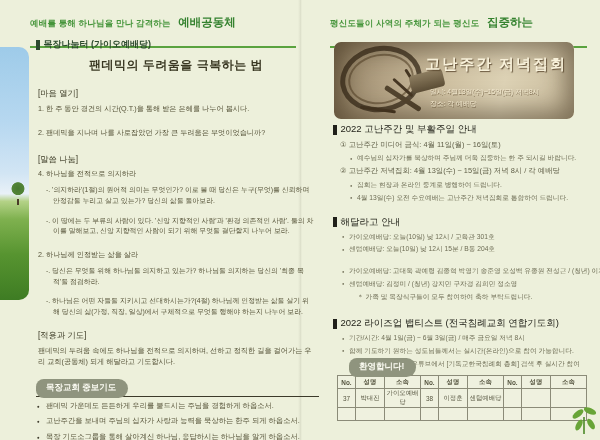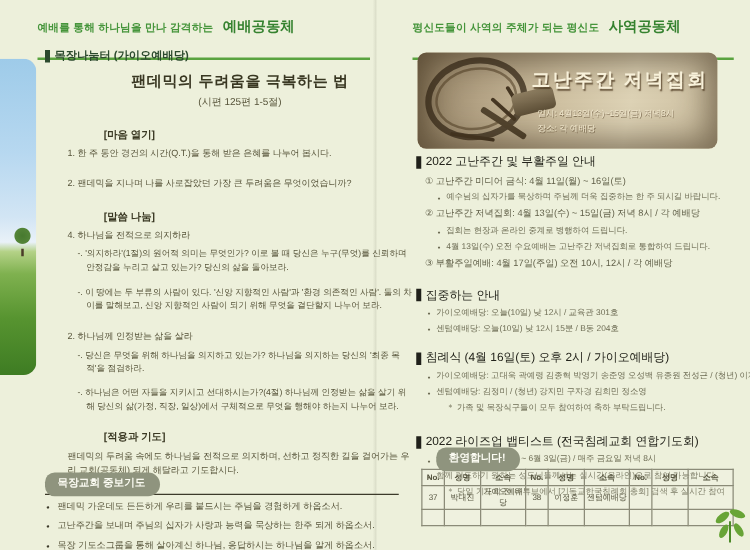--- a/index.html
+++ b/index.html
@@ -25,24 +25,24 @@
     background:
       radial-gradient(circle 11px at 62% 56%, #47792f 0%, #538438 55%, rgba(83,132,56,0) 62%),
       linear-gradient(180deg,#9ecbe9 0%,#b7d8f0 30%,#d2e5f4 50%,#e9f1f8 58%,#b4d287 61%,#7fb14f 68%,#579430 82%,#3e7c23 100%);
   }
   #tree-photo::after { content:''; position:absolute; left:60%; top:60%; width:2px; height:6px; background:#4a3c28; }
 
   #pasture-label { position:absolute; left:36px; top:38px; display:flex; align-items:center; gap:4px; }
   .label-bar { width:3.5px; height:10px; background:#2c4a2e; }
   #pasture-label .label-text { font-size:9px; font-weight:bold; color:#2c4a2e; }
 
-  #sermon { position:absolute; left:54px; top:56px; width:276px; font-size:7.2px; line-height:1.5; }
+  #sermon { position:absolute; left:38px; top:56px; width:276px; font-size:7.2px; line-height:1.5; }
   .sermon-title { text-align:center; font-size:12px; font-weight:bold; color:#393722; letter-spacing:0.5px; }
   .sermon-sub   { text-align:center; font-size:8px; margin-top:2px; }
-  .part-head { font-size:8.3px; font-weight:bold; color:#393722;margin-left:29px; }
+  .part-head { font-size:8.3px; font-weight:normal; color:#393722; }
   .mt-open { margin-top:13px; }
   .q1 { margin-top:5px; }
   .q2 { margin-top:13px; }
   .mt-word { margin-top:14px; }
   .point1 { margin-top:4px; }
   .sub-item { margin:5px 0 0 8px; padding-left:7px; text-indent:-7px; font-size:6.9px; line-height:1.55; }
   .sub-gap { margin-top:9px; }
   .point2 { margin-top:13px; }
   .mt-apply { margin-top:11px; }
   .apply-text { margin-top:4px; font-size:7.2px; line-height:1.55; }
@@ -110,21 +110,20 @@
 
   <div id="tree-photo"></div>
 
   <div id="pasture-label">
     <span class="label-bar"></span>
     <span class="label-text">목장나눔터 (가이오예배당)</span>
   </div>
 
   <div id="sermon">
     <div class="sermon-title">팬데믹의 두려움을 극복하는 법</div>
-    <div class="sermon-sub">(시편 125편 1-5절)</div>
 
     <div class="part-head mt-open">[마음 열기]</div>
     <div class="q1">1. 한 주 동안 경건의 시간(Q.T.)을 통해 받은 은혜를 나누어 봅시다.</div>
     <div class="q2">2. 팬데믹을 지나며 나를 사로잡았던 가장 큰 두려움은 무엇이었습니까?</div>
 
     <div class="part-head mt-word">[말씀 나눔]</div>
     <div class="point1">4. 하나님을 전적으로 의지하라</div>
     <div class="sub-item">-. '의지하라'(1절)의 원어적 의미는 무엇인가? 이로 볼 때 당신은 누구(무엇)를 신뢰하며 안정감을 누리고 살고 있는가? 당신의 삶을 돌아보라.</div>
     <div class="sub-item sub-gap">-. 이 땅에는 두 부류의 사람이 있다. '신앙 지향적인 사람'과 '환경 의존적인 사람'. 둘의 차이를 말해보고, 신앙 지향적인 사람이 되기 위해 무엇을 결단할지 나누어 보라.</div>
     <div class="point2">2. 하나님께 인정받는 삶을 살라</div>
@@ -140,21 +139,21 @@
     <div class="prayer-rule"></div>
     <div class="p-item">팬데믹 가운데도 든든하게 우리를 붙드시는 주님을 경험하게 하옵소서.</div>
     <div class="p-item">고난주간을 보내며 주님의 십자가 사랑과 능력을 묵상하는 한주 되게 하옵소서.</div>
     <div class="p-item">목장 기도소그룹을 통해 살아계신 하나님, 응답하시는 하나님을 알게 하옵소서.</div>
   </div>
 
   <div class="fold"></div>
 
   <div class="page-header" id="right-header">
     <span class="hdr-small">평신도들이 사역의 주체가 되는 평신도</span>
-    <span class="hdr-big">사역공동체</span>
+    <span class="hdr-big">집중하는</span>
   </div>
 
   <div id="banner">
     <div id="crown"></div>
     <div class="nail nail1"></div>
     <div class="nail nail2"></div>
     <div class="nail nail3"></div>
     <div id="mallet-head"></div>
     <div id="mallet-handle"></div>
     <div class="vignette"></div>
@@ -170,37 +169,32 @@
     <div class="sec">
       <div class="sec-head">
         <span class="sec-bar"></span>
         <span class="sec-title">2022 고난주간 및 부활주일 안내</span>
       </div>
       <div class="num-item">① 고난주간 미디어 금식: 4월 11일(월) ~ 16일(토)</div>
       <div class="dot-item deep">예수님의 십자가를 묵상하며 주님께 더욱 집중하는 한 주 되시길 바랍니다.</div>
       <div class="num-item">② 고난주간 저녁집회: 4월 13일(수) ~ 15일(금) 저녁 8시 / 각 예배당</div>
       <div class="dot-item deep">집회는 현장과 온라인 중계로 병행하여 드립니다.</div>
       <div class="dot-item deep">4월 13일(수) 오전 수요예배는 고난주간 저녁집회로 통합하여 드립니다.</div>
-      <div class="num-item">③ 부활주일예배: 4월 17일(주일) 오전 10시, 12시 / 각 예배당</div>
     </div>
 
     <div class="sec sec2">
       <div class="sec-head">
         <span class="sec-bar"></span>
-        <span class="sec-title">집중하는 안내</span>
+        <span class="sec-title">해달라고 안내</span>
       </div>
       <div class="dot-item">가이오예배당: 오늘(10일) 낮 12시 / 교육관 301호</div>
       <div class="dot-item">센텀예배당: 오늘(10일) 낮 12시 15분 / B동 204호</div>
     </div>
 
     <div class="sec sec3">
-      <div class="sec-head">
-        <span class="sec-bar"></span>
-        <span class="sec-title">침례식 (4월 16일(토) 오후 2시 / 가이오예배당)</span>
-      </div>
       <div class="dot-item">가이오예배당: 고대욱 곽예령 김종혁 박영기 송준영 오성백 유종원 전성근 / (청년) 이지원</div>
       <div class="dot-item">센텀예배당: 김정미 / (청년) 강지민 구자경 김희민 정소영</div>
       <div class="star-item">＊ 가족 및 목장식구들이 모두 참여하여 축하 부탁드립니다.</div>
     </div>
 
     <div class="sec sec4">
       <div class="sec-head">
         <span class="sec-bar"></span>
         <span class="sec-title">2022 라이즈업 뱁티스트 (전국침례교회 연합기도회)</span>
       </div>

